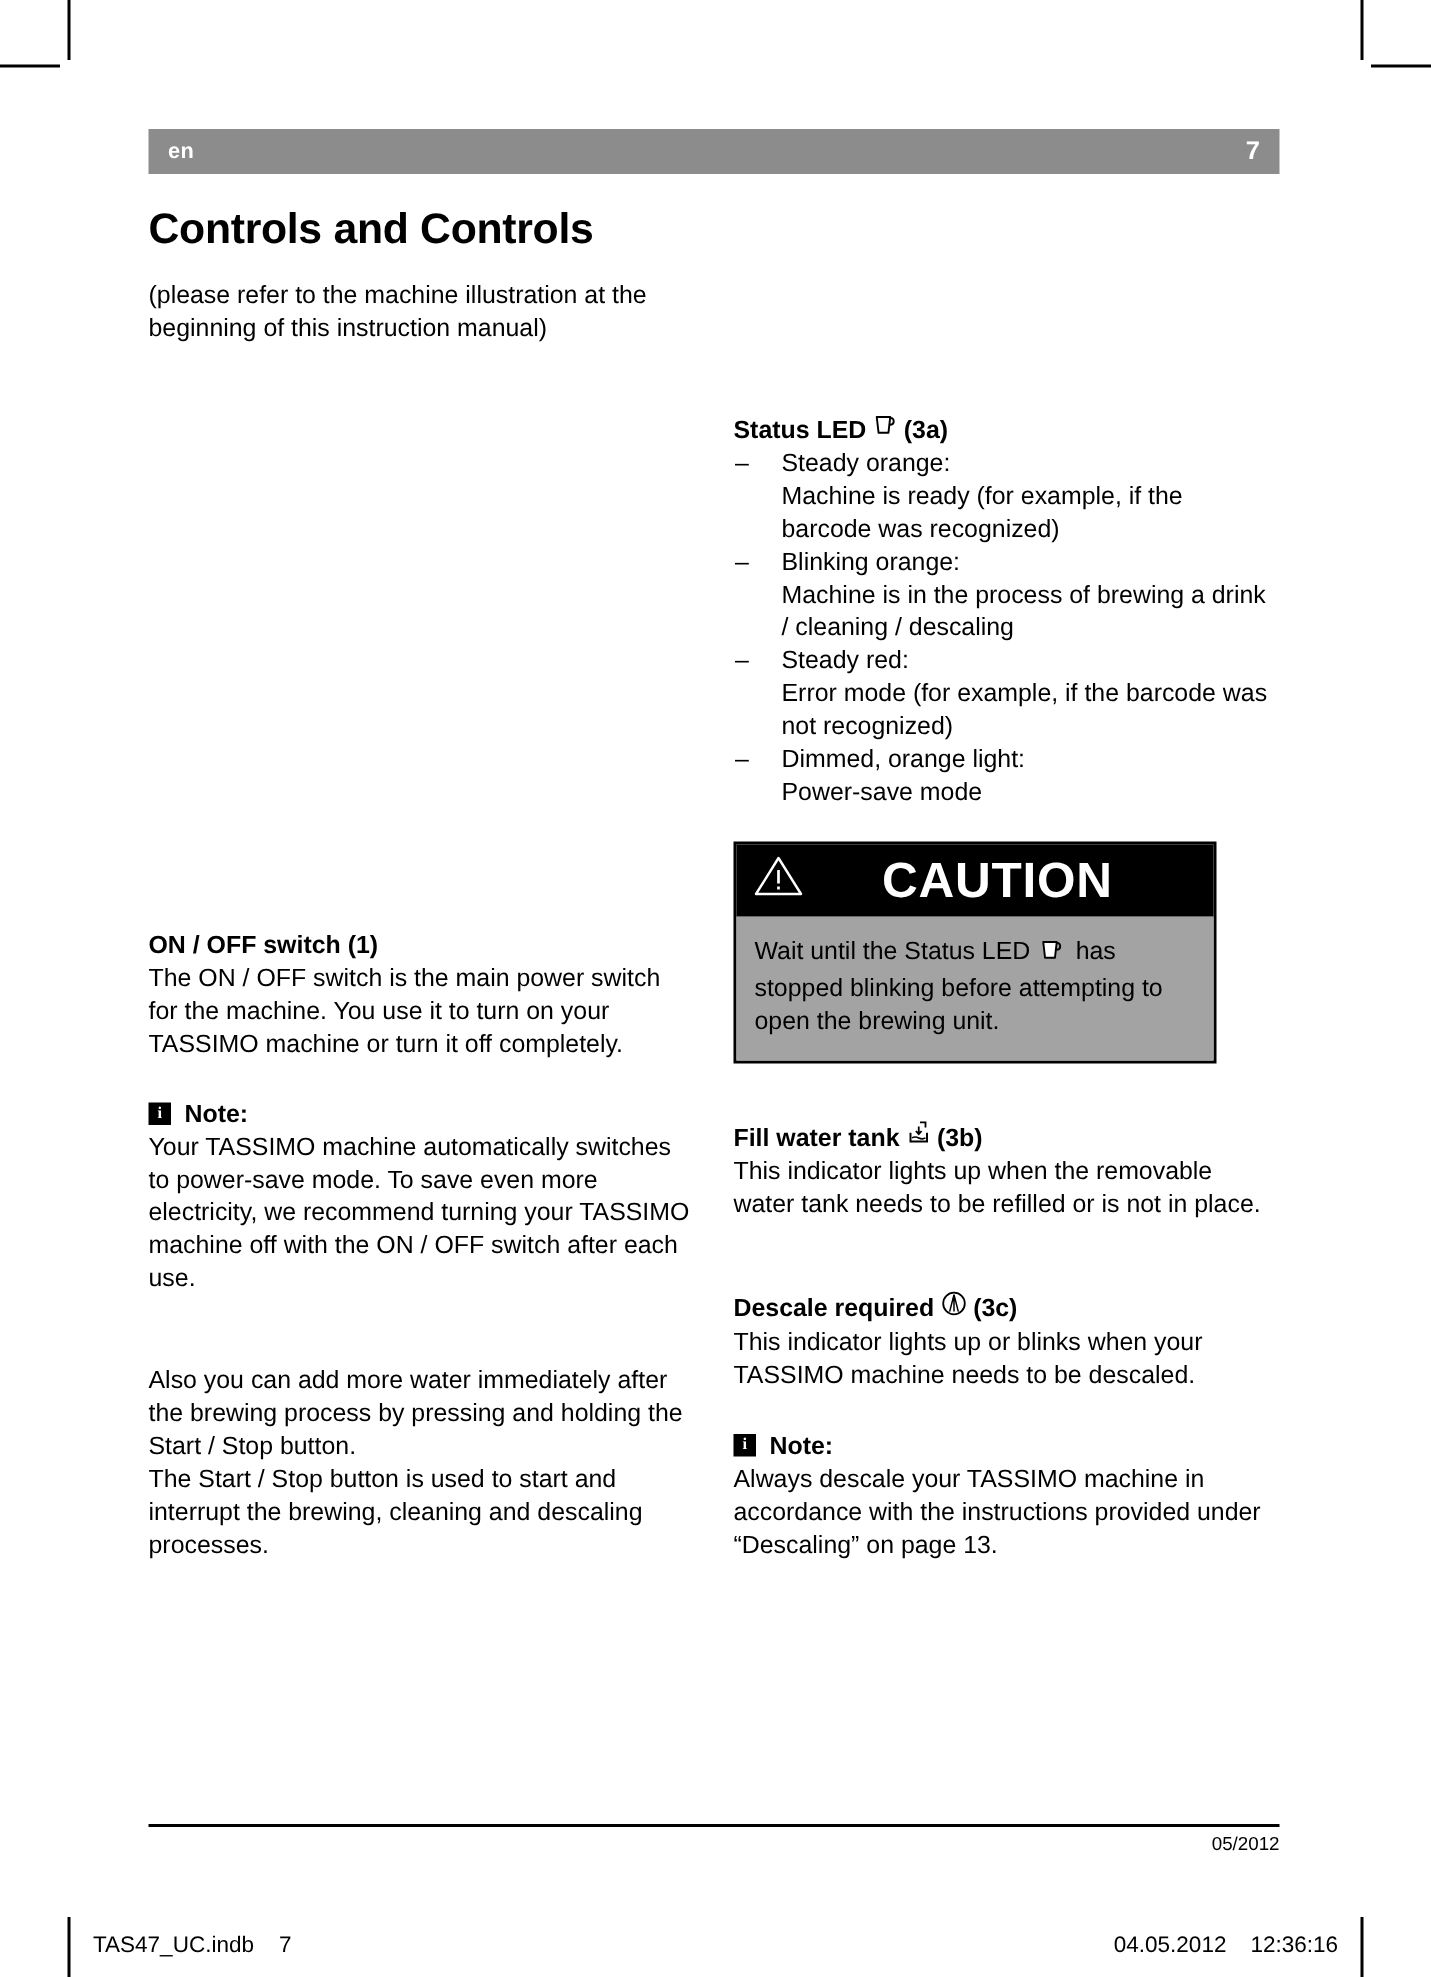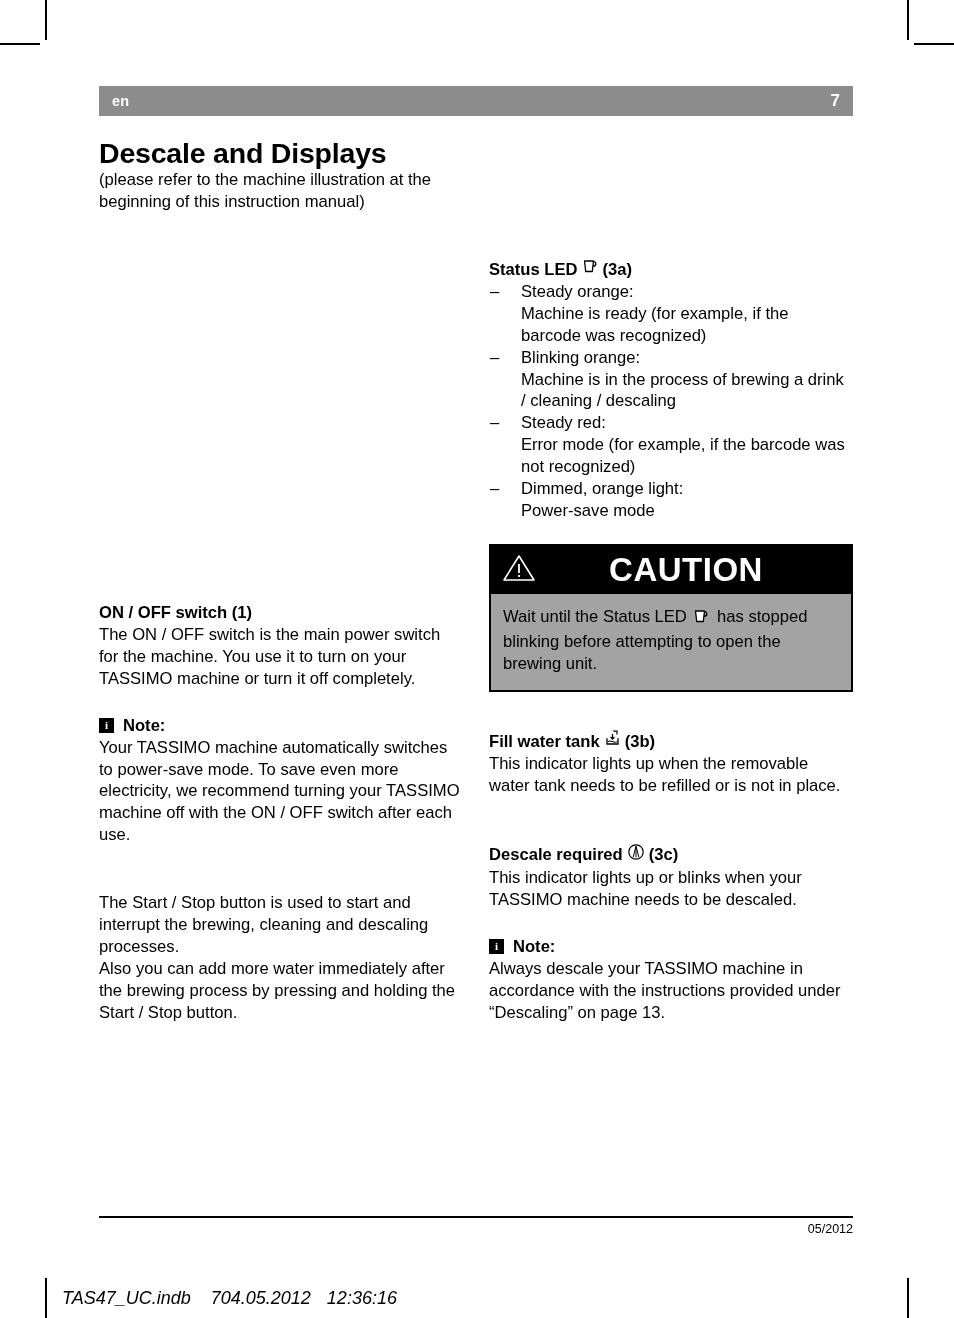--- a/index.html
+++ b/index.html
@@ -64,20 +64,21 @@
   
   h1.doc-title {
     margin: 22px 0 0 0;
     font-size: 28.5px;
     font-weight: bold;
     letter-spacing: -0.2px;
     line-height: 1.1;
   }
 
   .intro {
+    margin-top: 17px;
     font-size: 16.6px;
     line-height: 1.32;
     max-width: 360px;
   }
 
   
   .columns {
     display: flex;
     gap: 26px;
     margin-top: 30px;
@@ -152,21 +153,21 @@
   .icon-inline {
     display: inline-block;
     vertical-align: -3px;
     margin: 0 2px;
   }
 
   
   .caution-box {
     border: 2px solid #000;
     margin-top: 22px;
-    width: 364px;
+    width: 322px;
     box-sizing: border-box;
   }
   .caution-head {
     background: #000;
     height: 48px;
     display: flex;
     align-items: center;
     position: relative;
   }
   .caution-head .tri {
@@ -207,22 +208,22 @@
     width: 754px;
     text-align: right;
     font-size: 12.5px;
   }
   .print-bar {
     position: absolute;
     left: 62px;
     top: 1288px;
     width: 830px;
     display: flex;
-    font-size: 18px;
-    font-style: italic;
+    justify-content: space-between;
+    font-size: 15px;
   }
   .print-bar .right-group { display: flex; gap: 16px; }
   .nowrap { white-space: nowrap; }
 </style>
 </head>
 <body>
 
 <div class="crop crop-v cm-tl-v"></div>
 <div class="crop crop-h cm-tl-h"></div>
 <div class="crop crop-v cm-tr-v"></div>
@@ -230,21 +231,21 @@
 <div class="crop crop-v cm-bl-v"></div>
 <div class="crop crop-v cm-br-v"></div>
 
 <div class="page">
 
   <div class="lang-bar">
     <span class="lang">en</span>
     <span class="pageno">7</span>
   </div>
 
-  <h1 class="doc-title">Descale and Displays</h1>
+  <h1 class="doc-title">Controls and Controls</h1>
 
   <div class="intro">(please refer to the machine illustration at the beginning of this instruction manual)</div>
 
   <div class="columns">
 
     <div class="col left">
 
       <div class="block">
         <div class="hd">ON / OFF switch (1)</div>
         <div class="body-txt">The ON / OFF switch is the main power switch for the machine. You use it to turn on your TASSIMO machine or turn it off completely.</div>
@@ -257,22 +258,22 @@
           <span class="info-icon">i</span>
           <span>Note:</span>
         </div>
         <div class="body-txt">Your TASSIMO machine automatically switches to power-save mode. To save even more electricity, we recommend turning your TASSIMO machine off with the ON / OFF switch after each use.</div>
       </div>
 
       <div class="gap-lg"></div>
       <div class="gap-md"></div>
 
       <div class="block">
+        <div class="body-txt">Also you can add more water immediately after the brewing process by pressing and holding the Start / Stop button.</div>
         <div class="body-txt">The Start / Stop button is used to start and interrupt the brewing, cleaning and descaling processes.</div>
-        <div class="body-txt">Also you can add more water immediately after the brewing process by pressing and holding the Start / Stop button.</div>
       </div>
 
     </div>
 
     <div class="col right">
 
       <div class="block">
         <div class="hd">
           <span>Status LED</span>
           <span class="icon-inline">

